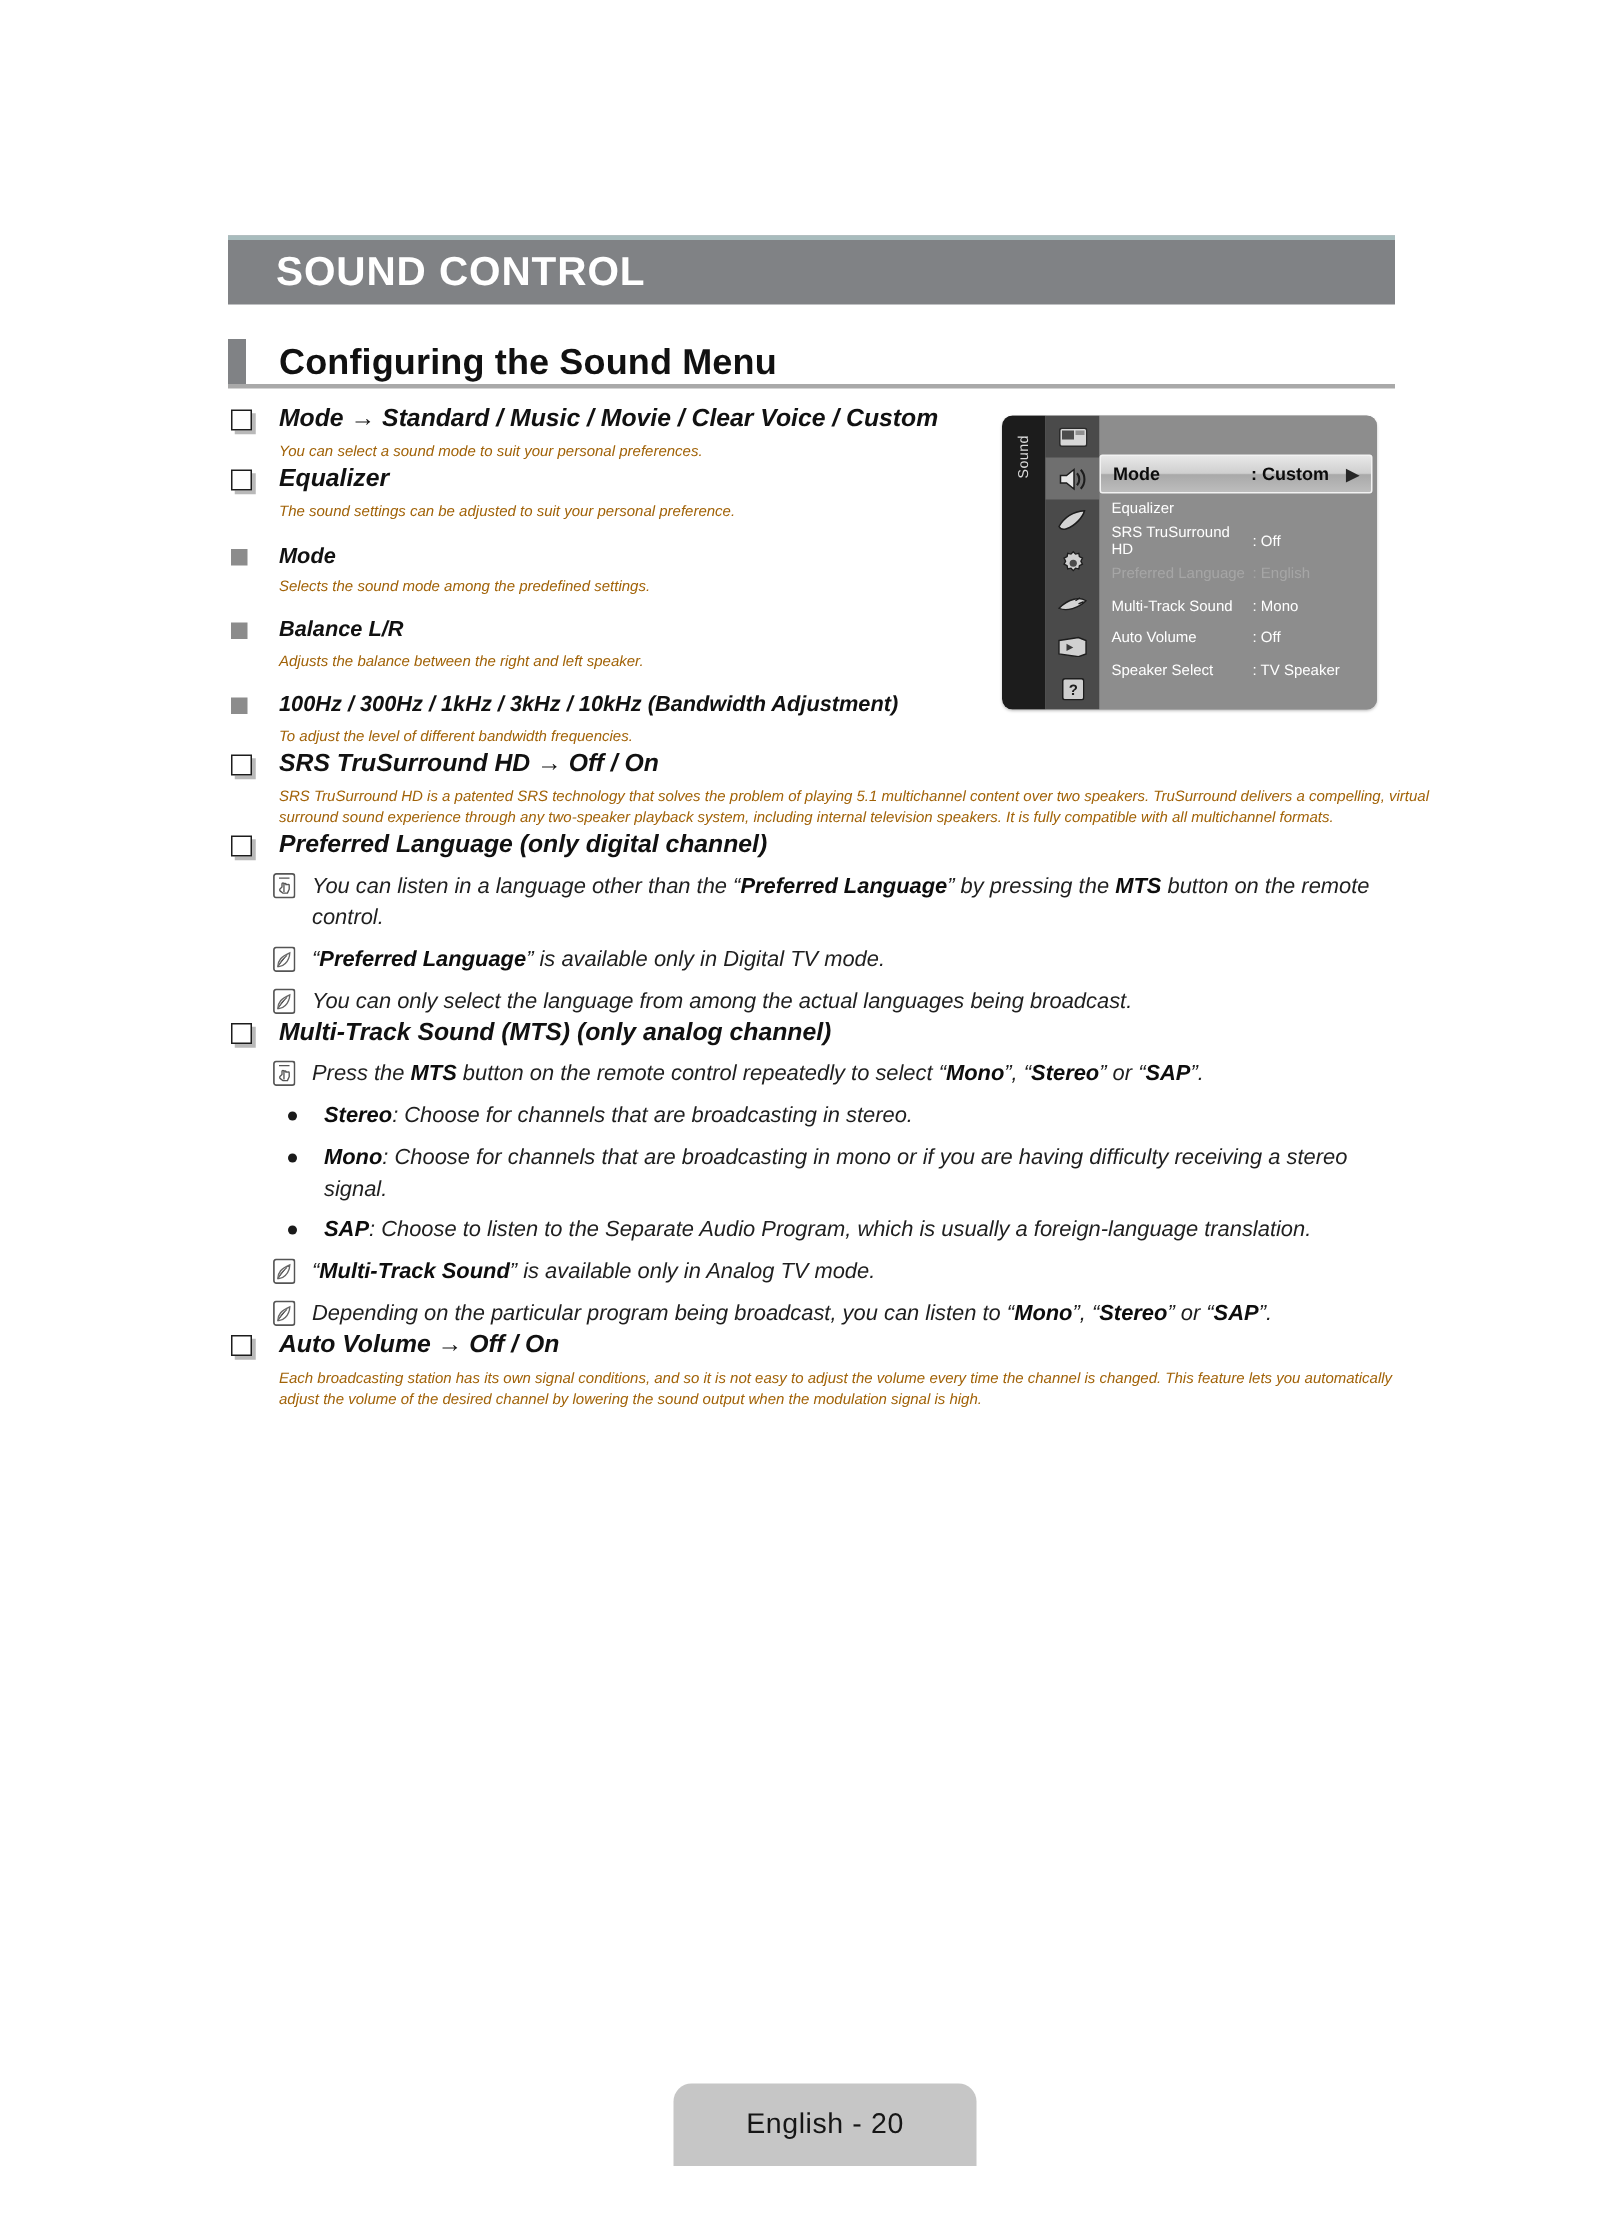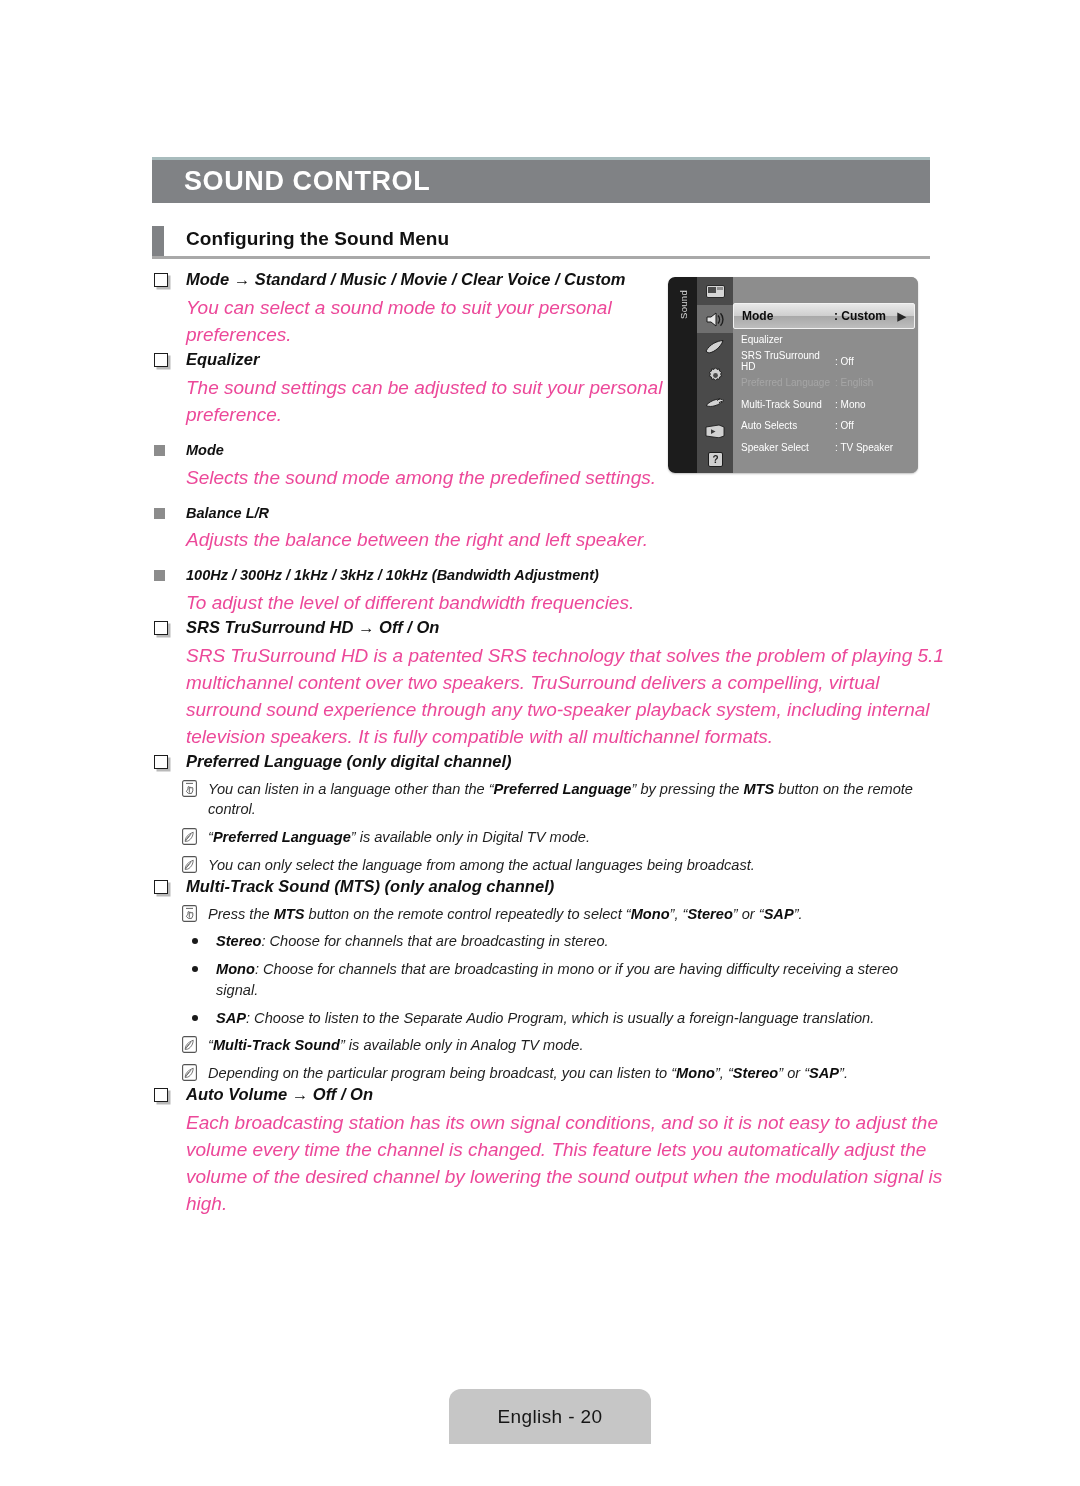--- a/index.html
+++ b/index.html
@@ -58,21 +58,21 @@
     left: 0;
     top: 0;
     width: 12px;
     height: 30px;
     background: #808285;
   }
   .section-title {
     position: absolute;
     left: 34px;
     top: 2px;
-    font-size: 19px;
+    font-size: 24px;
     font-weight: bold;
     color: #111111;
     letter-spacing: 0.1px;
   }
   .section-rule {
     position: absolute;
     left: 0;
     top: 30px;
     width: 778px;
     height: 3px;
@@ -131,23 +131,23 @@
     font-size: 14.5px;
     font-weight: bold;
     color: #111111;
     line-height: 1.28;
   }
 
   
   .body-p {
     padding-left: 34px;
     margin-top: 5px;
-    font-size: 19px;
+    font-size: 10px;
     line-height: 1.42;
-    color: #ec4899;
+    color: #a16207;
   }
   .body-p.narrow { width: 480px; }
   .body-p.wide   { width: 770px; }
 
   
   .note {
     position: relative;
     padding-left: 56px;
     margin-top: 7px;
     font-size: 14.6px;
@@ -373,21 +373,21 @@
       </div>
       <div class="osd-row dim">
         <span class="rlabel">Preferred Language</span>
         <span class="rvalue">: English</span>
       </div>
       <div class="osd-row">
         <span class="rlabel">Multi-Track Sound</span>
         <span class="rvalue">: Mono</span>
       </div>
       <div class="osd-row">
-        <span class="rlabel">Auto Selects</span>
+        <span class="rlabel">Auto Volume</span>
         <span class="rvalue">: Off</span>
       </div>
       <div class="osd-row">
         <span class="rlabel">Speaker Select</span>
         <span class="rvalue">: TV Speaker</span>
       </div>
     </div>
   </div>
 
   <div class="content">

